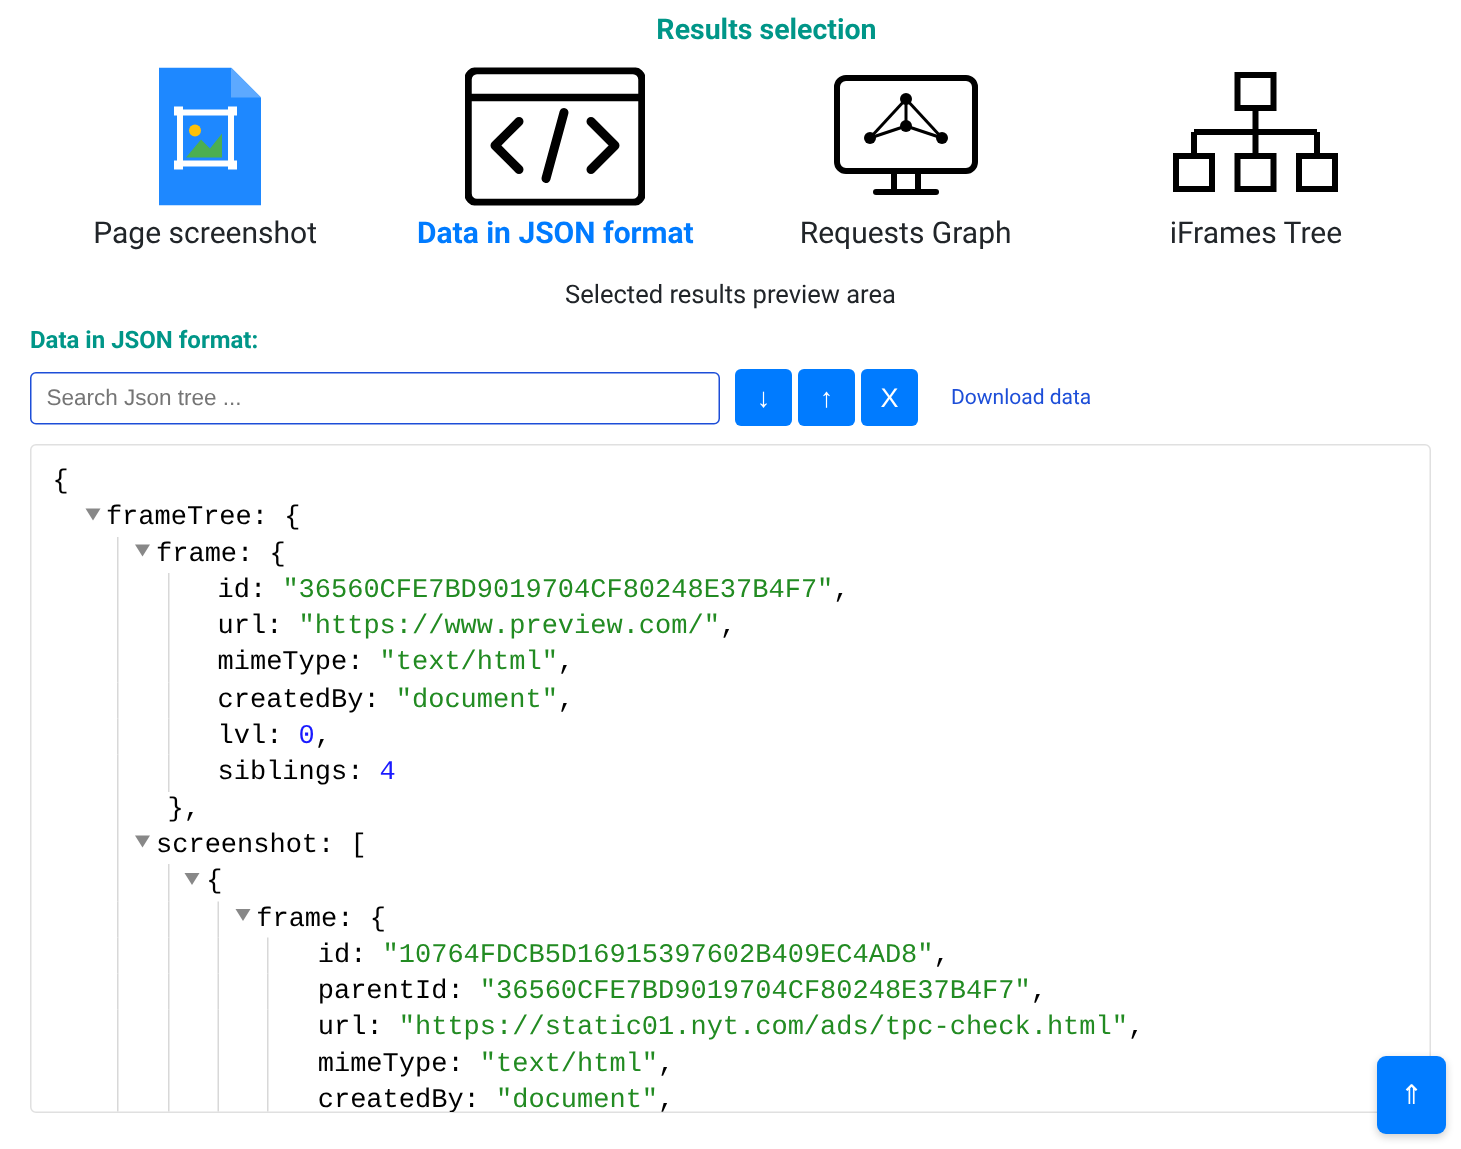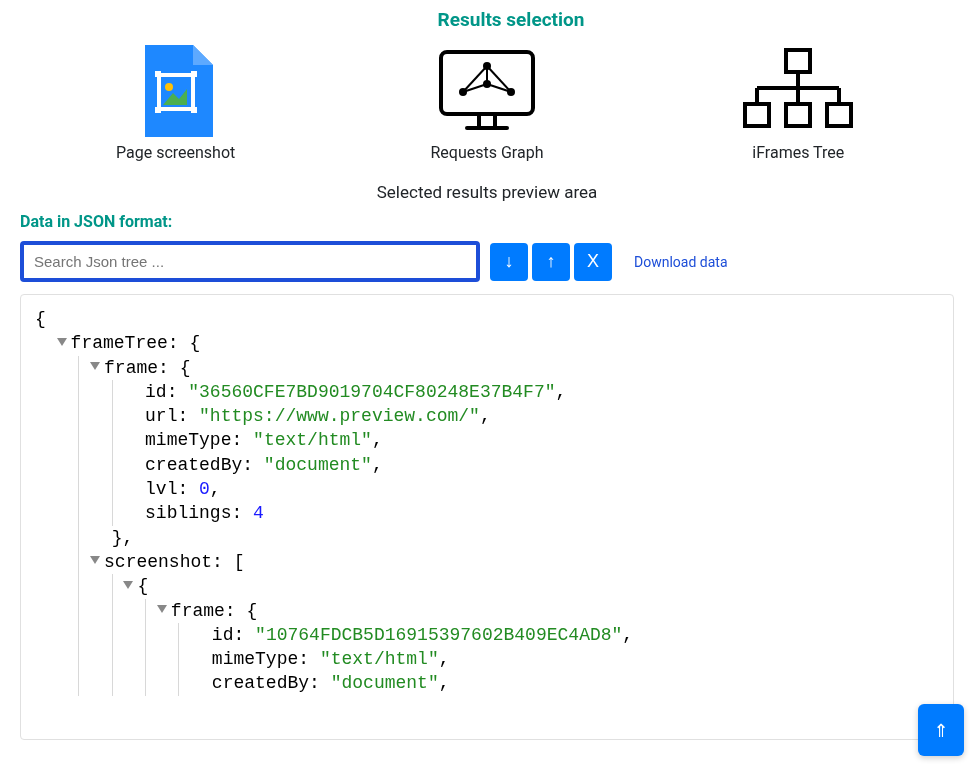--- a/index.html
+++ b/index.html
@@ -33,21 +33,21 @@
   cursor: pointer;
   width: 220px;
 }
 .result-tab .icon-wrap {
   height: 96px;
   display: flex;
   align-items: center;
   justify-content: center;
 }
 .result-tab .label {
-  font-size: 16px;
+  font-size: 20px;
   margin-top: 4px;
 }
 .result-tab.active .label {
   color: #007bff;
   font-weight: 700;
 }
 .divider-wrap {
   display: flex;
   align-items: center;
   margin: 14px 12px 10px 12px;
@@ -68,21 +68,21 @@
 .toolbar {
   display: flex;
   align-items: center;
   gap: 10px;
   padding: 0 20px 8px 20px;
 }
 .search-input {
   width: 460px;
   padding: 8px 10px;
   font-size: 15px;
-  border: 4px solid #1d4ed8;
+  border: 1px solid #1d4ed8;
   border-radius: 4px;
   color: #6c757d;
 }
 .btn-group { display: flex; gap: 4px; }
 .btn {
   background: #007bff;
   color: #fff;
   border: none;
   border-radius: 4px;
   width: 38px;
@@ -171,20 +171,32 @@
         <rect x="52" y="26" width="6" height="6" fill="#fff"></rect>
         <rect x="16" y="62" width="6" height="6" fill="#fff"></rect>
         <rect x="52" y="62" width="6" height="6" fill="#fff"></rect>
         <circle cx="30" cy="42" r="4" fill="#FFC107"></circle>
         <path d="M24 60 L34 48 L40 54 L48 44 L48 60 Z" fill="#4CAF50"></path>
       </svg>
     </div>
     <div class="label">Page screenshot</div>
   </div>
 
+  <div class="result-tab active">
+    <div class="icon-wrap">
+      <svg width="120" height="92" viewBox="0 0 120 92">
+        <rect x="2" y="2" width="116" height="88" rx="6" fill="none" stroke="#000" stroke-width="5"></rect>
+        <line x1="2" y1="20" x2="118" y2="20" stroke="#000" stroke-width="5"></line>
+        <polyline points="36,36 20,52 36,68" fill="none" stroke="#000" stroke-width="6" stroke-linecap="round" stroke-linejoin="round"></polyline>
+        <polyline points="84,36 100,52 84,68" fill="none" stroke="#000" stroke-width="6" stroke-linecap="round" stroke-linejoin="round"></polyline>
+        <line x1="66" y1="30" x2="54" y2="74" stroke="#000" stroke-width="6" stroke-linecap="round"></line>
+      </svg>
+    </div>
+    <div class="label">Data in JSON format</div>
+  </div>
 
   <div class="result-tab">
     <div class="icon-wrap">
       <svg width="100" height="86" viewBox="0 0 100 86">
         <rect x="4" y="4" width="92" height="62" rx="6" fill="none" stroke="#000" stroke-width="4"></rect>
         <line x1="42" y1="66" x2="42" y2="78" stroke="#000" stroke-width="4"></line>
         <line x1="58" y1="66" x2="58" y2="78" stroke="#000" stroke-width="4"></line>
         <line x1="30" y1="80" x2="70" y2="80" stroke="#000" stroke-width="4" stroke-linecap="round"></line>
         <circle cx="50" cy="18" r="4" fill="#000"></circle>
         <circle cx="26" cy="44" r="4" fill="#000"></circle>
@@ -244,17 +256,19 @@
 <div class="json-line">    <span class="guide"></span>   <span class="guide"></span>   <span class="kw">url</span><span class="punct">: </span><span class="str">"<span>https://www.preview.com/</span>"</span><span class="punct">,</span></div>
 <div class="json-line">    <span class="guide"></span>   <span class="guide"></span>   <span class="kw">mimeType</span><span class="punct">: </span><span class="str">"<span>text/html</span>"</span><span class="punct">,</span></div>
 <div class="json-line">    <span class="guide"></span>   <span class="guide"></span>   <span class="kw">createdBy</span><span class="punct">: </span><span class="str">"<span>document</span>"</span><span class="punct">,</span></div>
 <div class="json-line">    <span class="guide"></span>   <span class="guide"></span>   <span class="kw">lvl</span><span class="punct">: </span><span class="num">0</span><span class="punct">,</span></div>
 <div class="json-line">    <span class="guide"></span>   <span class="guide"></span>   <span class="kw">siblings</span><span class="punct">: </span><span class="num">4</span></div>
 <div class="json-line">    <span class="guide"></span>   <span class="punct">},</span></div>
 <div class="json-line">    <span class="guide"></span> <span class="caret"></span><span class="kw">screenshot</span><span class="punct">: </span><span class="punct">[</span></div>
 <div class="json-line">    <span class="guide"></span>   <span class="guide"></span> <span class="caret"></span><span class="punct">{</span></div>
 <div class="json-line">    <span class="guide"></span>   <span class="guide"></span>   <span class="guide"></span> <span class="caret"></span><span class="kw">frame</span><span class="punct">: {</span></div>
 <div class="json-line">    <span class="guide"></span>   <span class="guide"></span>   <span class="guide"></span>   <span class="guide"></span>   <span class="kw">id</span><span class="punct">: </span><span class="str">"<span>10764FDCB5D16915397602B409EC4AD8</span>"</span><span class="punct">,</span></div>
+<div class="json-line">    <span class="guide"></span>   <span class="guide"></span>   <span class="guide"></span>   <span class="guide"></span>   <span class="kw">parentId</span><span class="punct">: </span><span class="str">"<span>36560CFE7BD9019704CF80248E37B4F7</span>"</span><span class="punct">,</span></div>
+<div class="json-line">    <span class="guide"></span>   <span class="guide"></span>   <span class="guide"></span>   <span class="guide"></span>   <span class="kw">url</span><span class="punct">: </span><span class="str">"<span>https://static01.nyt.com/ads/tpc-check.html</span>"</span><span class="punct">,</span></div>
 <div class="json-line">    <span class="guide"></span>   <span class="guide"></span>   <span class="guide"></span>   <span class="guide"></span>   <span class="kw">mimeType</span><span class="punct">: </span><span class="str">"<span>text/html</span>"</span><span class="punct">,</span></div>
 <div class="json-line">    <span class="guide"></span>   <span class="guide"></span>   <span class="guide"></span>   <span class="guide"></span>   <span class="kw">createdBy</span><span class="punct">: </span><span class="str">"<span>document</span>"</span><span class="punct">,</span></div>
 </div>
 
 <div class="scroll-top">⇑</div>
 
 </body></html>

